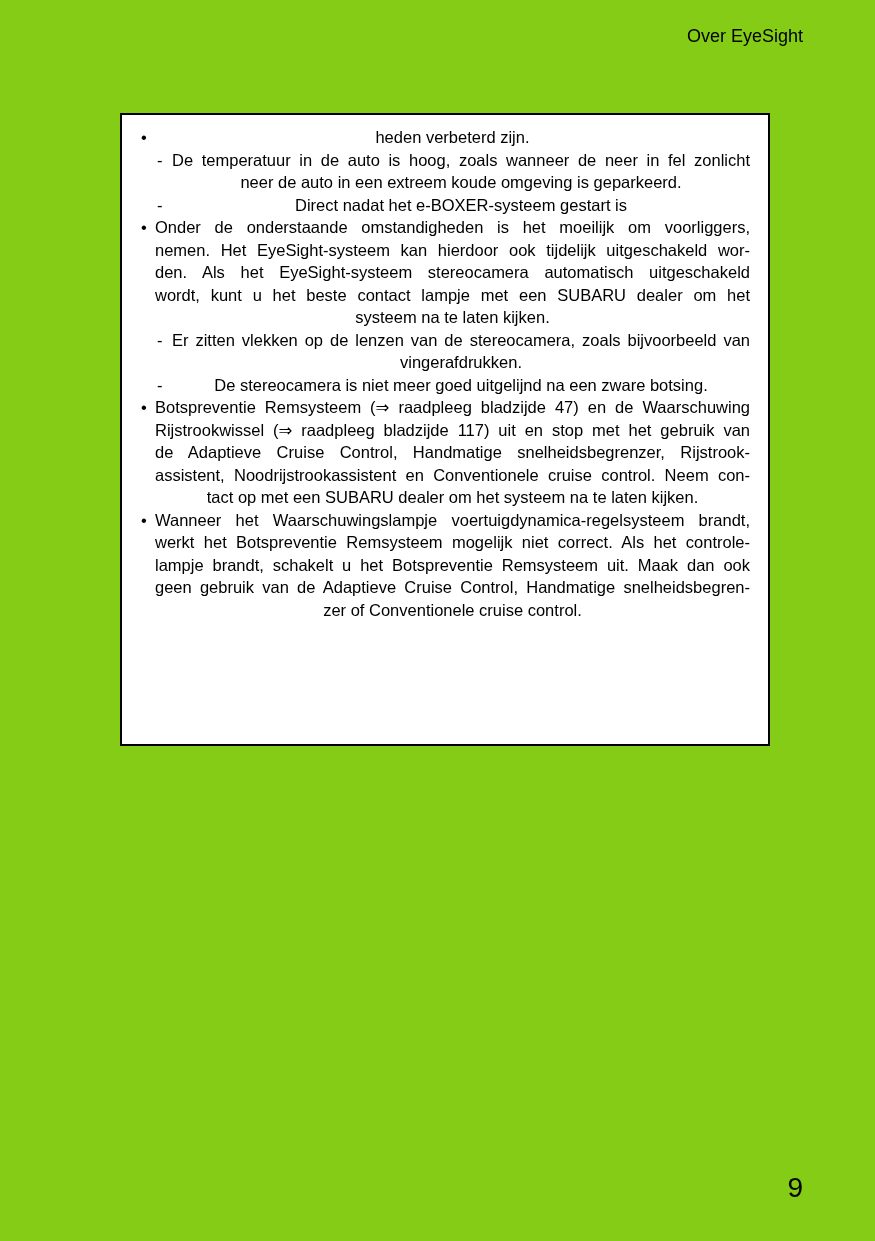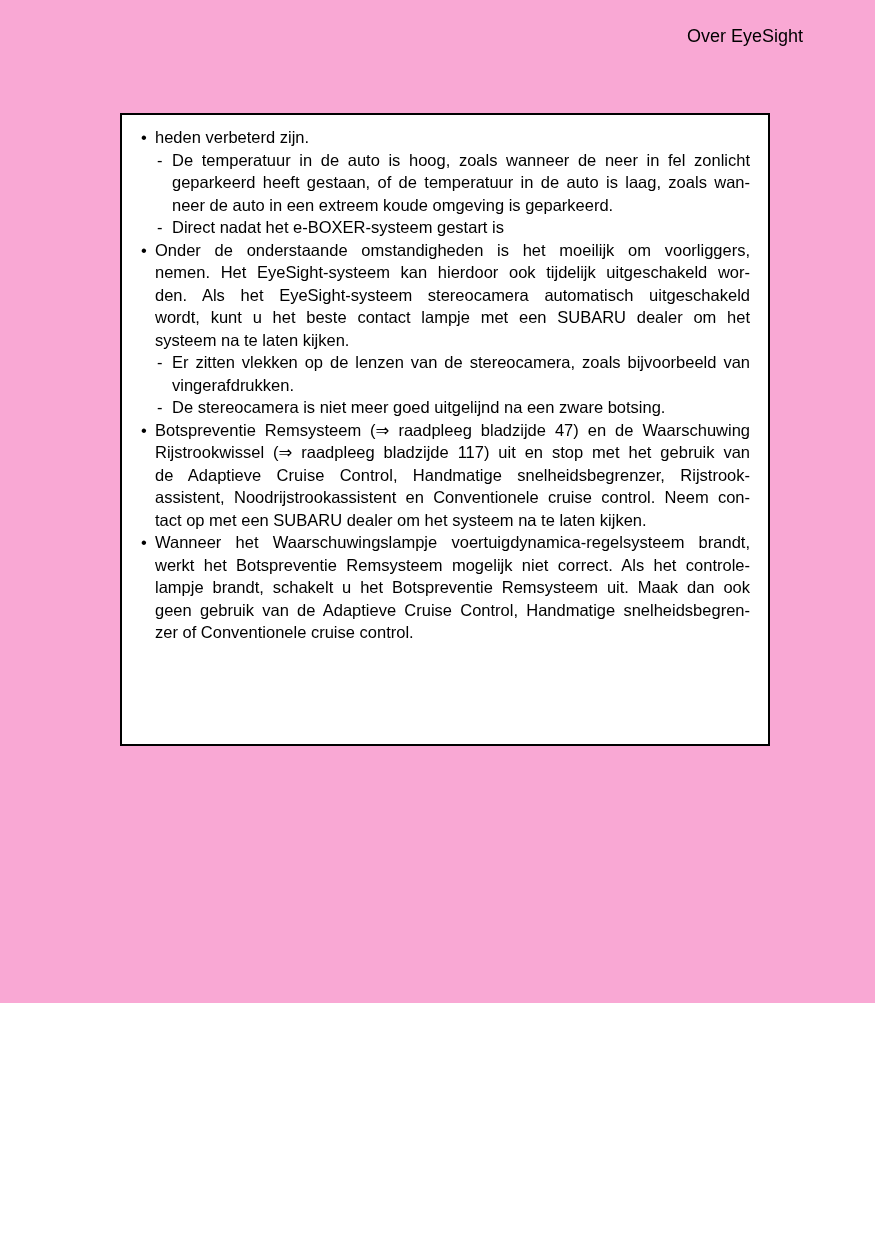--- a/index.html
+++ b/index.html
@@ -3,22 +3,22 @@
 <meta charset="utf-8">
 <style>
   html, body {
     margin: 0;
     padding: 0;
     background: #ffffff;
   }
   #page {
     position: relative;
     width: 875px;
-    height: 1003px;
-    background: #f9a8d4;
+    height: 1241px;
+    background: #84cc16;
     font-family: "Liberation Sans", "DejaVu Sans", sans-serif;
     color: #000000;
     overflow: hidden;
   }
   #header {
     position: absolute;
     top: 25px;
     right: 72px;
     font-size: 18px;
     line-height: 22px;
@@ -55,21 +55,21 @@
   .item .body {
     flex: 1 1 auto;
     min-width: 0;
   }
   .tline {
     text-align: justify;
     text-align-last: justify;
     white-space: nowrap;
   }
   .tline.last {
-    text-align: left;
+    text-align: center;
     text-align-last: auto;
   }
   #page-number {
     position: absolute;
     top: 1174px;
     right: 72px;
     font-size: 28px;
     line-height: 28px;
     color: #000000;
   }
@@ -85,21 +85,20 @@
   <div class="item">
         <span class="marker">•</span>
         <div class="body">
           <div class="tline last">heden verbeterd zijn.</div>
         </div>
       </div>
       <div class="item dash">
         <span class="marker">-</span>
         <div class="body">
           <div class="tline">De temperatuur in de auto is hoog, zoals wanneer de neer in fel zonlicht</div>
-          <div class="tline">geparkeerd heeft gestaan, of de temperatuur in de auto is laag, zoals wan-</div>
           <div class="tline last">neer de auto in een extreem koude omgeving is geparkeerd.</div>
         </div>
       </div>
       <div class="item dash">
         <span class="marker">-</span>
         <div class="body">
           <div class="tline last">Direct nadat het e-BOXER-systeem gestart is</div>
         </div>
       </div>
       <div class="item">

